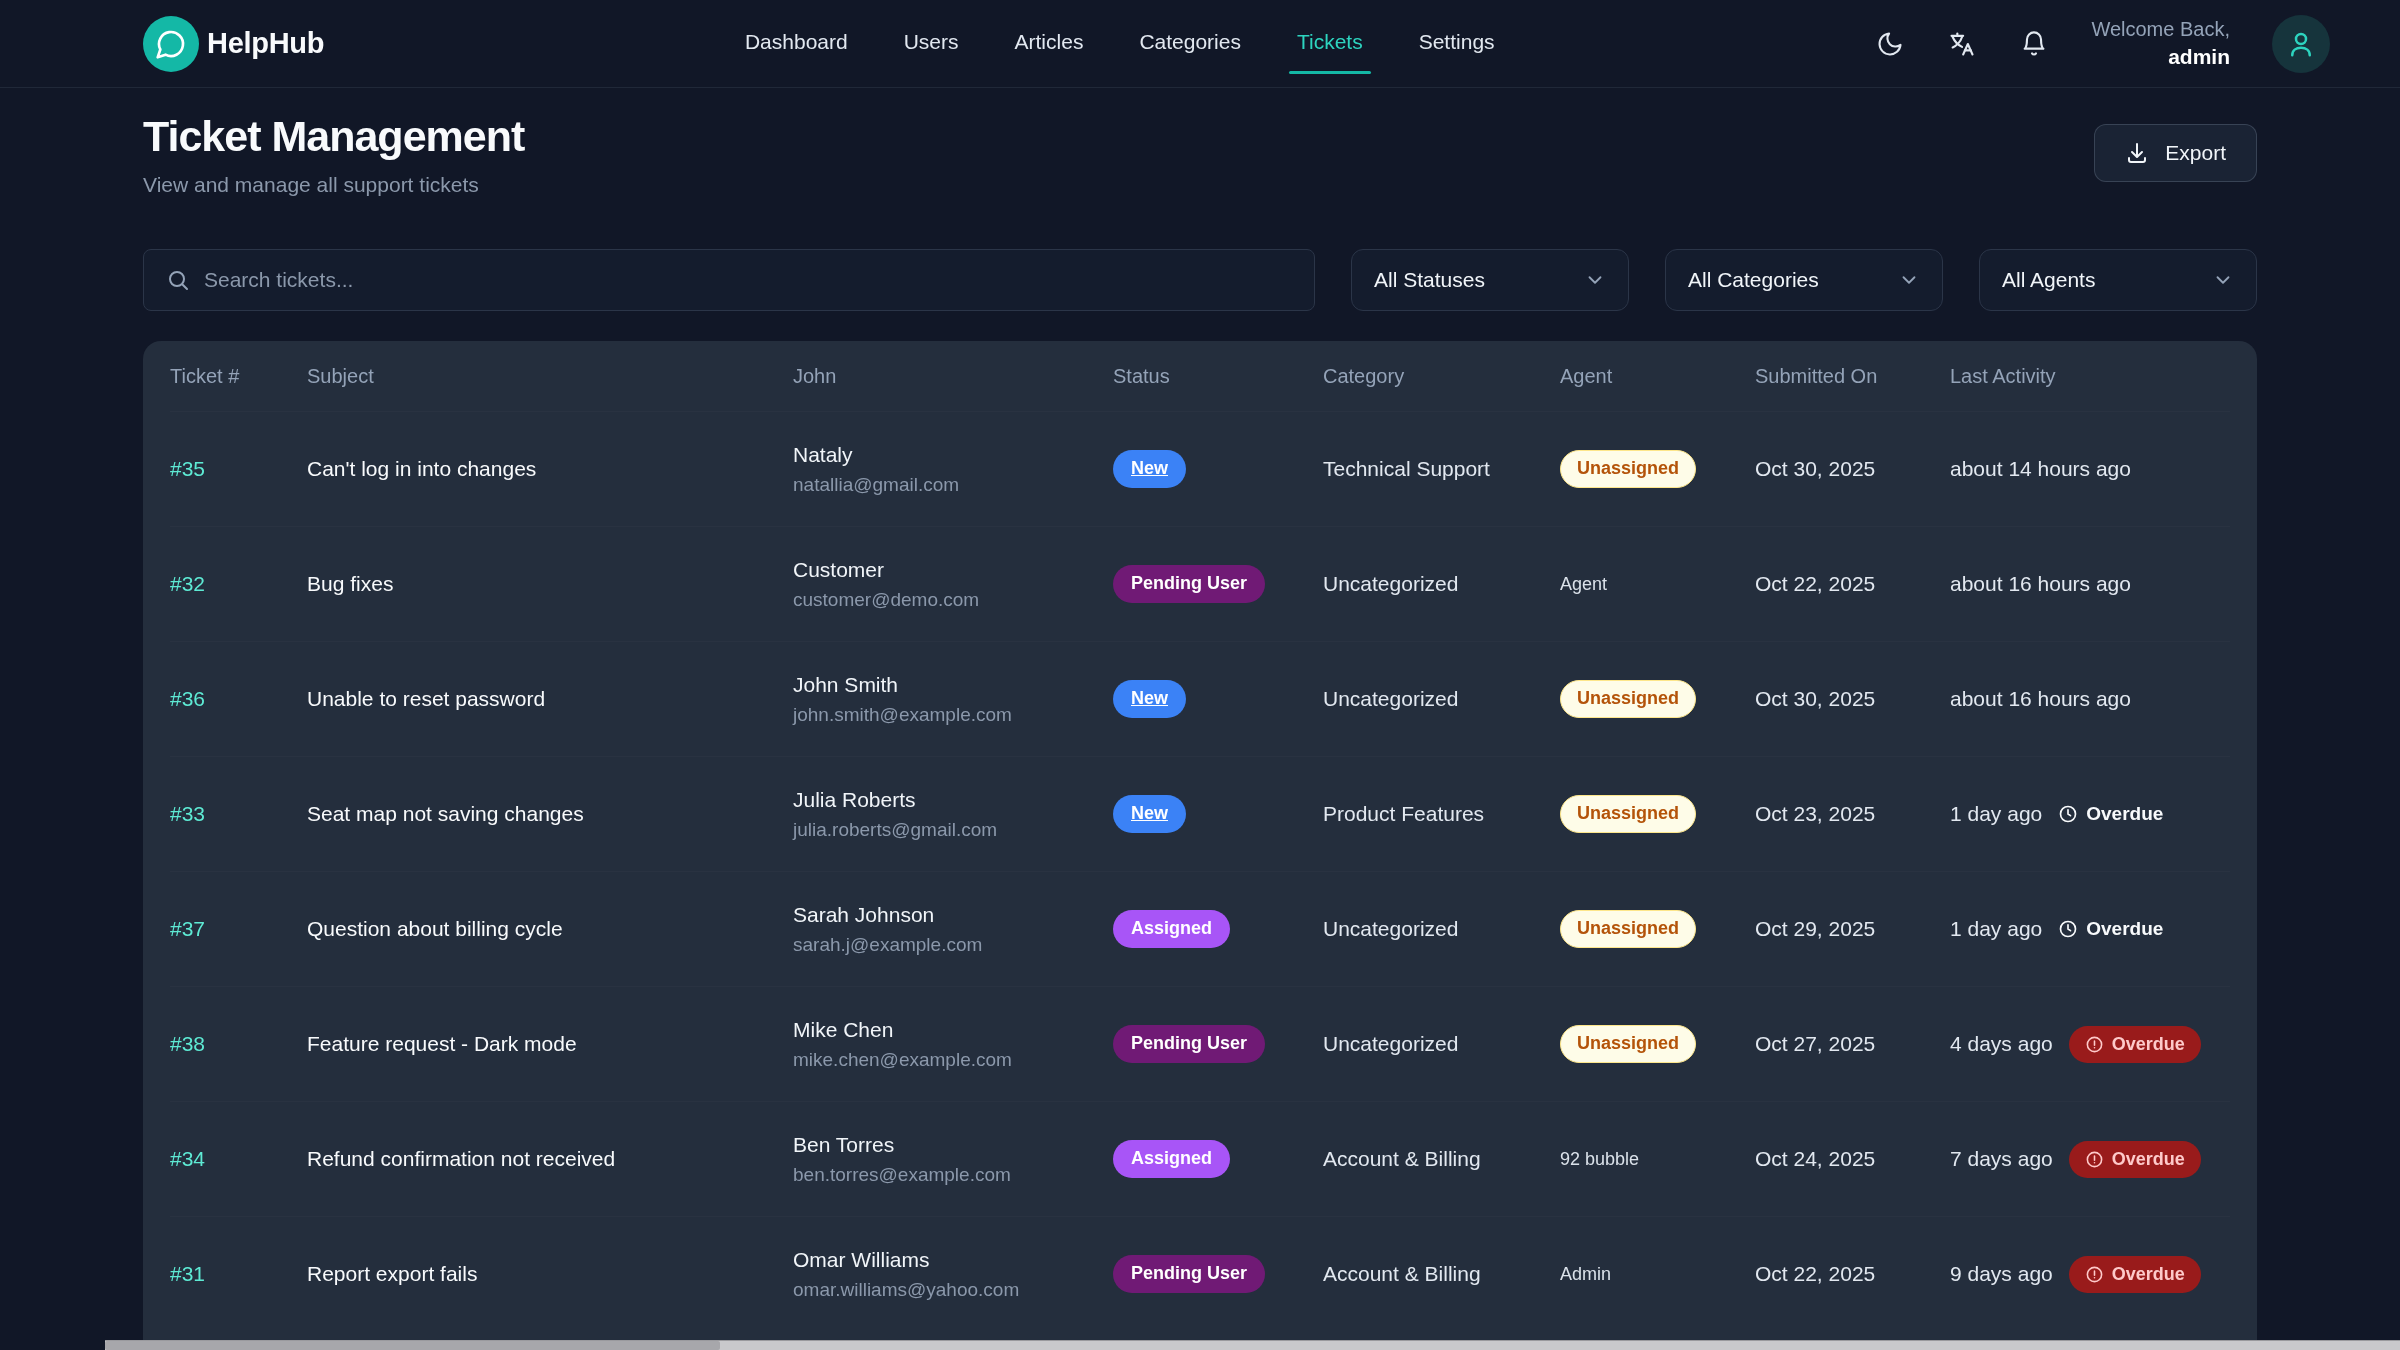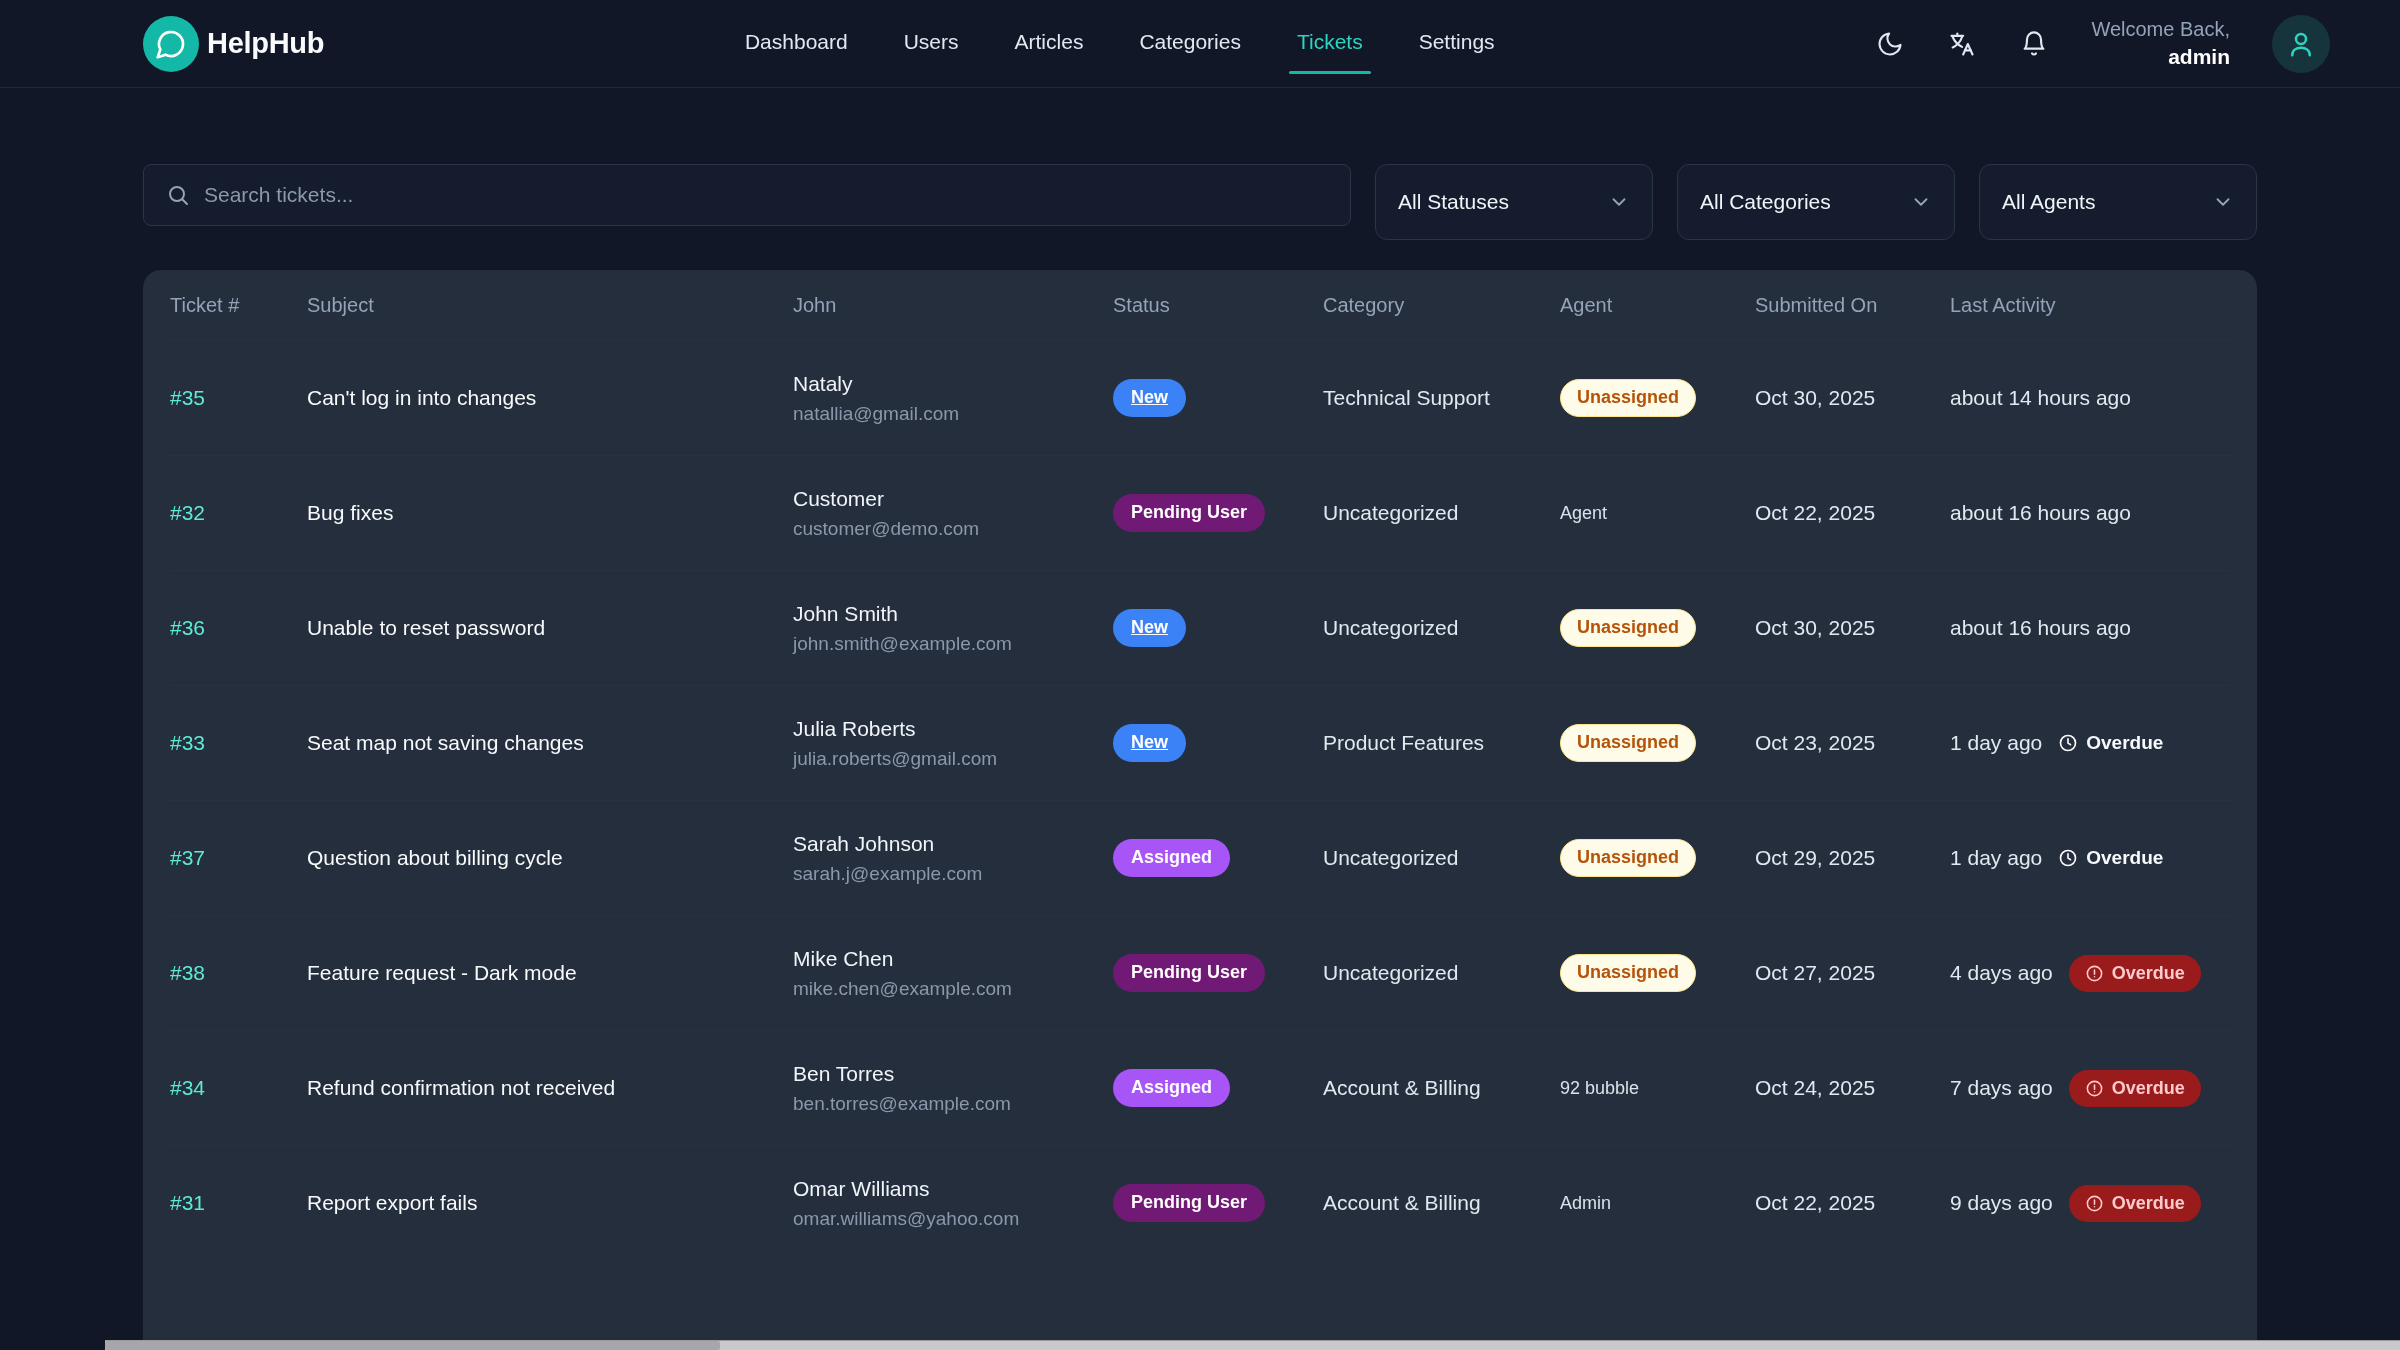--- a/index.html
+++ b/index.html
@@ -67,24 +67,24 @@
     background:#141c2d; border:1px solid #2b3548;
     display:flex; align-items:center; padding:0 22px; gap:14px;
   }
   .search-box svg { width:24px; height:24px; stroke:#94a3b8; fill:none; stroke-width:2; stroke-linecap:round; }
   .search-box input {
     flex:1; background:transparent; border:none; outline:none;
     font-size:21px; color:#e2e8f0; font-family:inherit;
   }
   .search-box input::placeholder { color:#8b98ab; }
   .select-box {
-    width:278px; height:76px; border-radius:12px;
+    width:278px; height:62px; border-radius:12px;
     background:#141c2d; border:1px solid #2b3548;
     display:flex; align-items:center; justify-content:space-between;
-    padding:0 22px; cursor:pointer;
+    padding:0 22px; cursor:pointer;margin-left:12px;
   }
   .select-label { font-size:21px; color:#f1f5f9; }
   .select-box svg { width:22px; height:22px; stroke:#94a3b8; fill:none; stroke-width:2; stroke-linecap:round; stroke-linejoin:round; }
 
   
   .table-card {
     margin-top:30px; background:#242e3d; border-radius:18px;
     height:1200px; overflow:hidden; padding:0 27px;
   }
   .trow {
@@ -189,20 +189,34 @@
       <svg viewBox="0 0 24 24">
         <circle cx="12" cy="8" r="4"></circle>
           <path d="M5 21c0-4 3-6 7-6s7 2 7 6"></path>
       </svg>
     </div>
   </div>
 </header>
 
 <main class="main">
 
+  <div class="page-head">
+    <div>
+      <h1 class="page-title">Ticket Management</h1>
+      <p class="page-subtitle">View and manage all support tickets</p>
+    </div>
+    <button class="export-btn">
+      <svg viewBox="0 0 24 24">
+        <path d="M12 3v12"></path>
+          <path d="M7 11l5 5 5-5"></path>
+          <path d="M4 17v2a2 2 0 0 0 2 2h12a2 2 0 0 0 2-2v-2"></path>
+      </svg>
+      <span>Export</span>
+    </button>
+  </div>
 
   <div class="filters">
     <div class="search-box">
       <svg viewBox="0 0 24 24">
         <circle cx="11" cy="11" r="7"></circle>
           <path d="M21 21l-4.3-4.3"></path>
       </svg>
       <input type="text" placeholder="Search tickets..." style="">
     </div>
 

